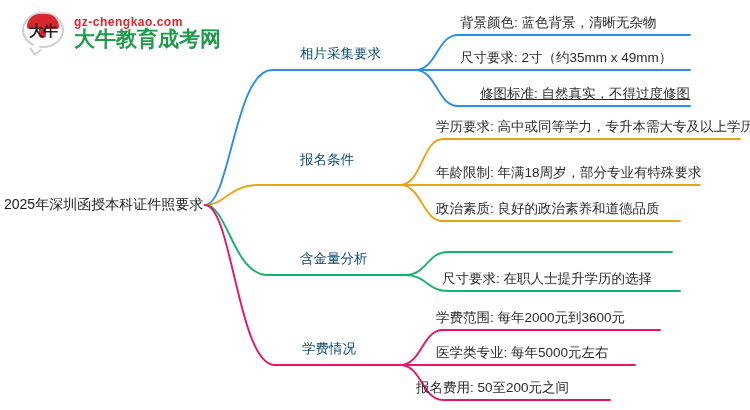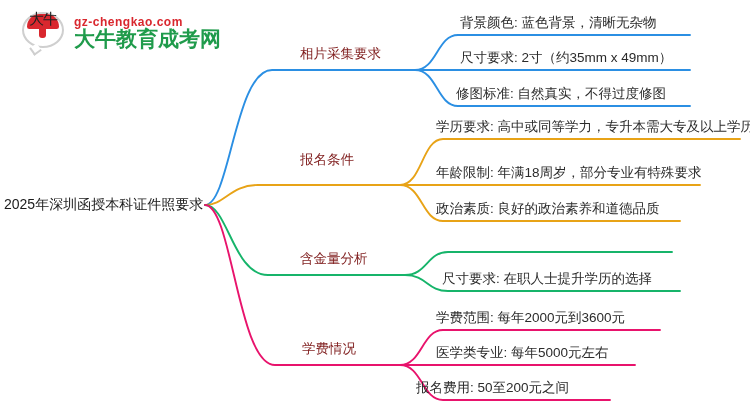--- a/index.html
+++ b/index.html
@@ -75,25 +75,25 @@
     left: 12px;
     top: 10px;
     width: 7px;
     height: 14px;
     background: #d9272e;
     border-radius: 0 0 3px 3px;
   }
   .mark-char {
     position: absolute;
     left: 0;
-    top: 0;
+    top: 12px;
     width: 42px;
     text-align: center;
     font-size: 15px;
-    font-weight: normal;
+    font-weight: bold;
     color: #222222;
     letter-spacing: -1px;
     line-height: 17px;
   }
   #logo-text {
     display: flex;
     flex-direction: column;
     justify-content: center;
     line-height: 1;
   }
@@ -131,21 +131,21 @@
     line-height: 16px;
   }
   #root-node {
     left: 4px;
     top: 196px;
     font-size: 14px;
     color: #1a1a1a;
   }
   .branch-node {
     font-size: 13.5px;
-    color: #7f1d1d;
+    color: #0c4a6e;
   }
   .leaf-node {
     font-size: 13.5px;
     color: #2b2b2b;
     padding-bottom: 16px;
   }
 </style>
 </head>
 <body>
 
@@ -190,21 +190,21 @@
 
   <div class="node" id="root-node">2025年深圳函授本科证件照要求</div>
 
   <div class="node branch-node" style="left:300px; top:46px;">相片采集要求</div>
   <div class="node branch-node" style="left:300px; top:152px;">报名条件</div>
   <div class="node branch-node" style="left:300px; top:251px;">含金量分析</div>
   <div class="node branch-node" style="left:302px; top:341px;">学费情况</div>
 
   <div class="node leaf-node" style="left:460px; top:15px;">背景颜色: 蓝色背景，清晰无杂物</div>
   <div class="node leaf-node" style="left:460px; top:50px;">尺寸要求: 2寸（约35mm x 49mm）</div>
-  <div class="node leaf-node" style="left:456px; top:86px;">修图标准: 自然真实，不得过度修图</div>
+  <div class="node leaf-node" style="left:480px; top:86px;text-decoration:underline;">修图标准: 自然真实，不得过度修图</div>
 
   <div class="node leaf-node" style="left:436px; top:119px;">学历要求: 高中或同等学力，专升本需大专及以上学历</div>
   <div class="node leaf-node" style="left:436px; top:165px;">年龄限制: 年满18周岁，部分专业有特殊要求</div>
   <div class="node leaf-node" style="left:436px; top:201px;">政治素质: 良好的政治素养和道德品质</div>
 
   <div class="node leaf-node" style="left:442px; top:271px;">尺寸要求: 在职人士提升学历的选择</div>
 
   <div class="node leaf-node" style="left:436px; top:310px;">学费范围: 每年2000元到3600元</div>
   <div class="node leaf-node" style="left:436px; top:345px;">医学类专业: 每年5000元左右</div>
   <div class="node leaf-node" style="left:416px; top:380px;">报名费用: 50至200元之间</div>

